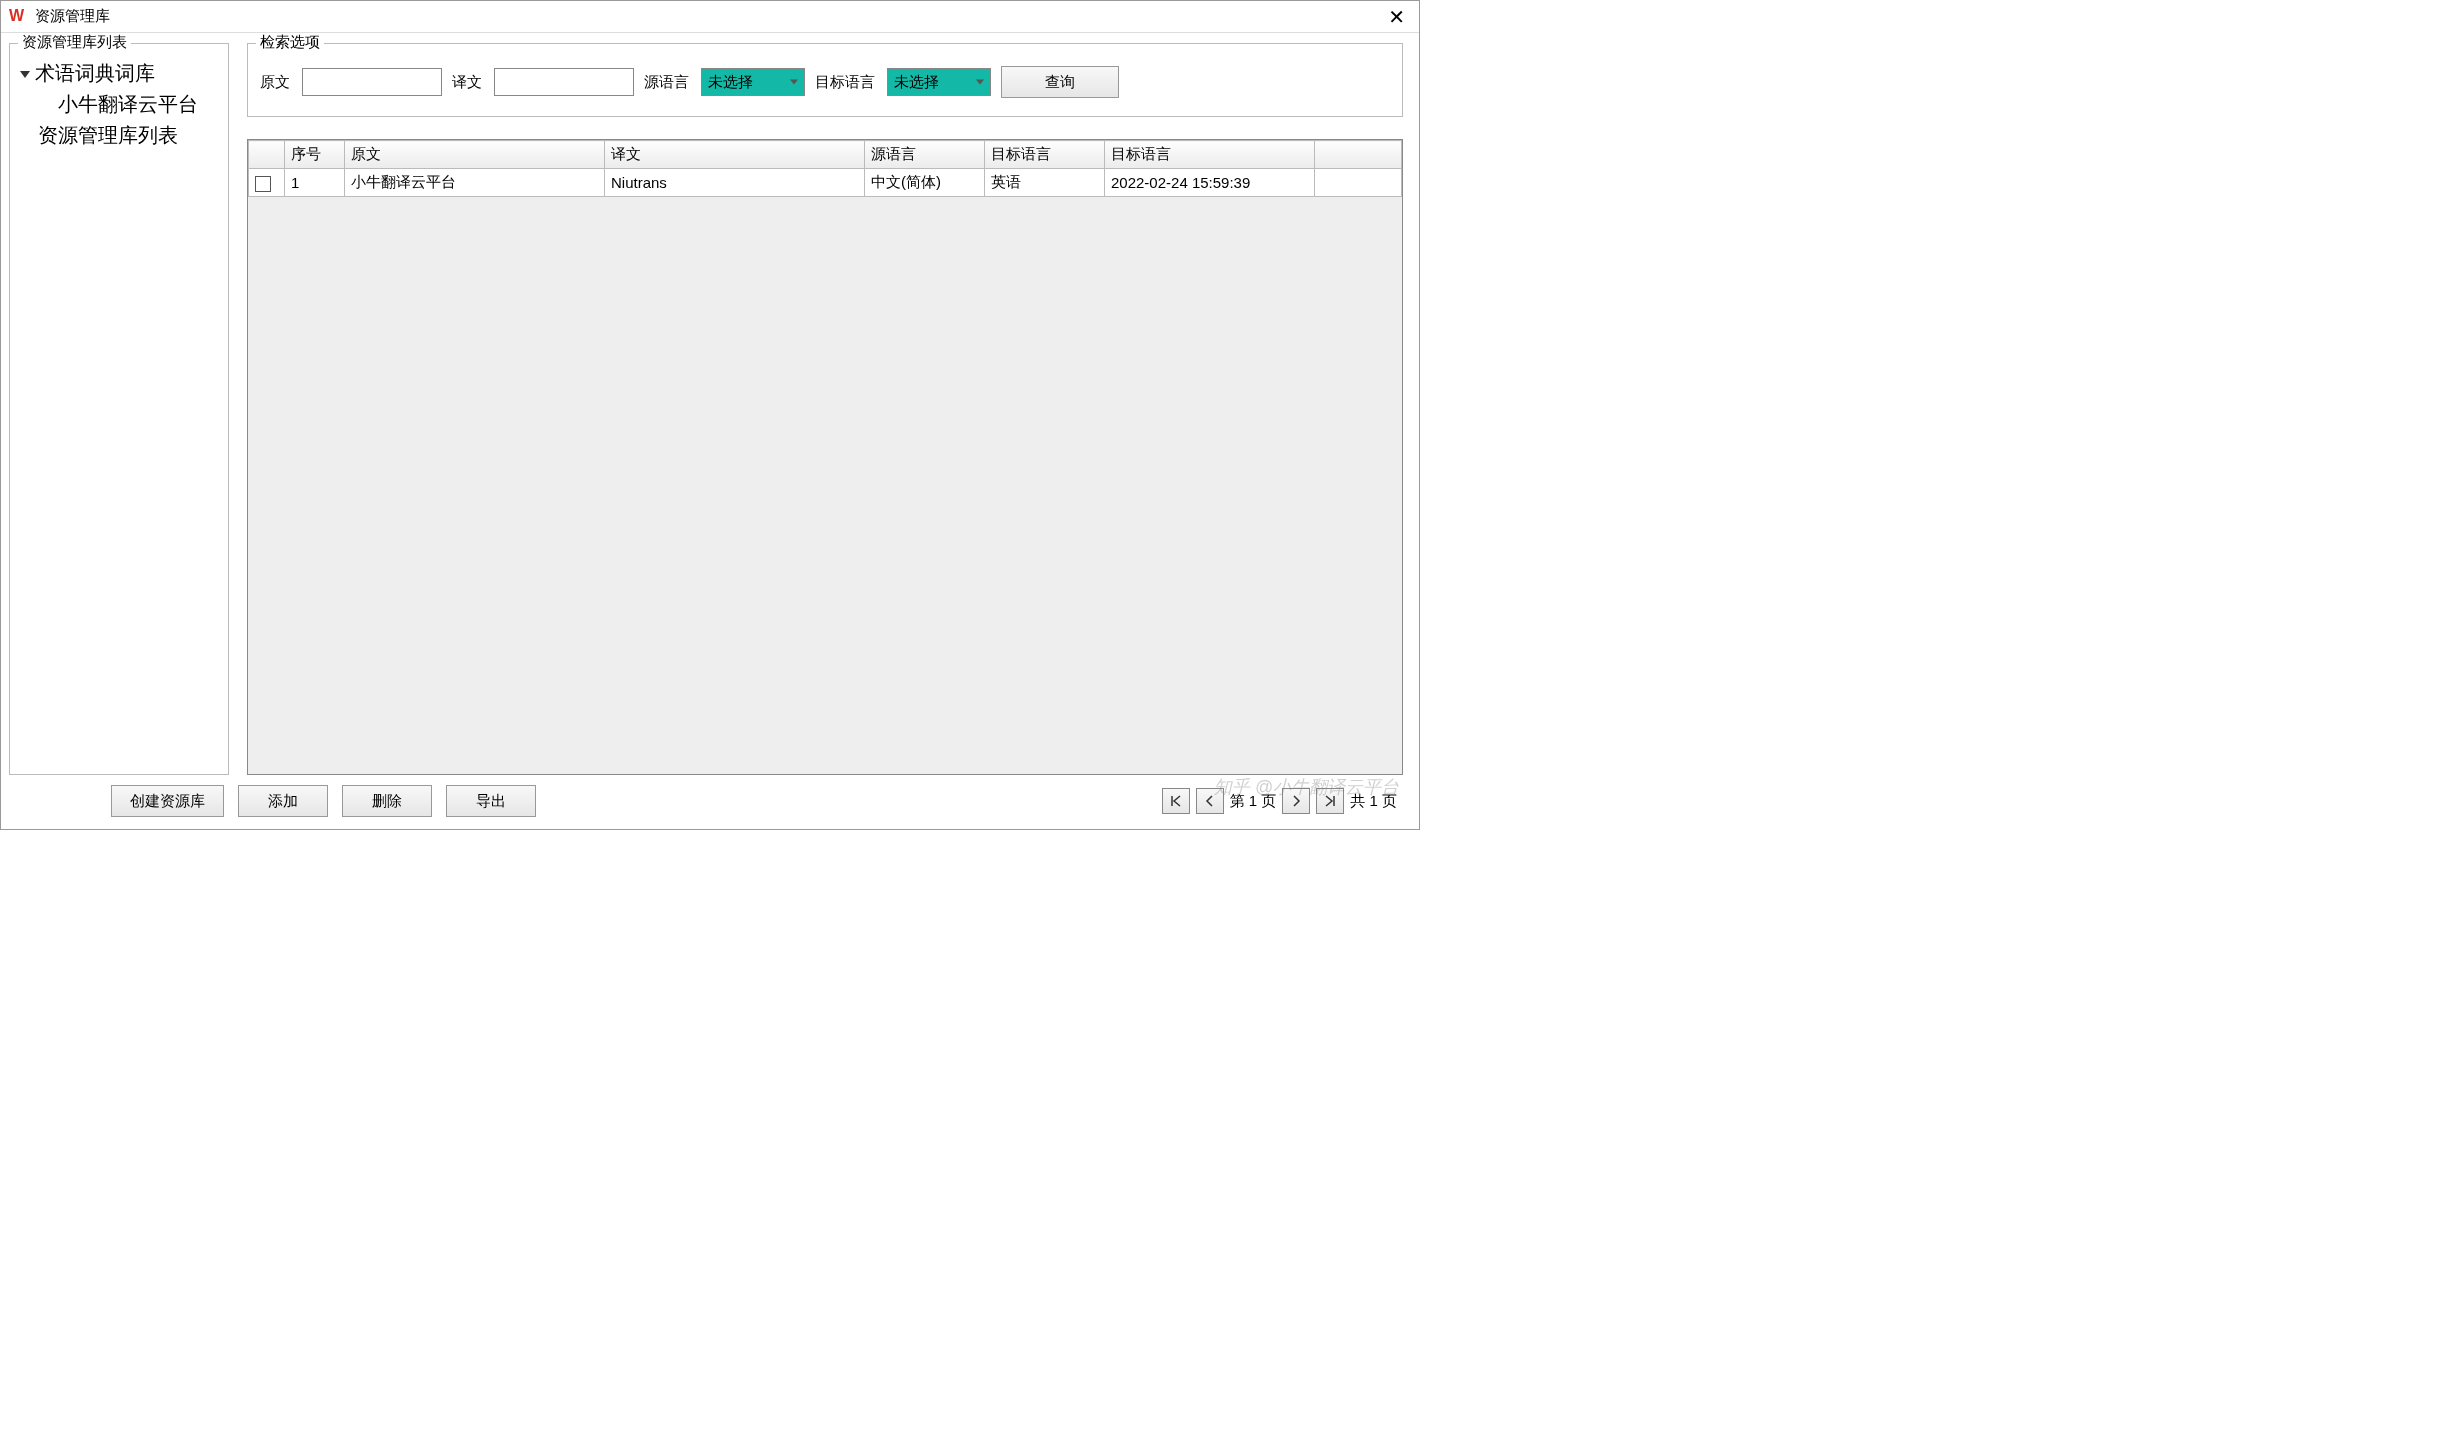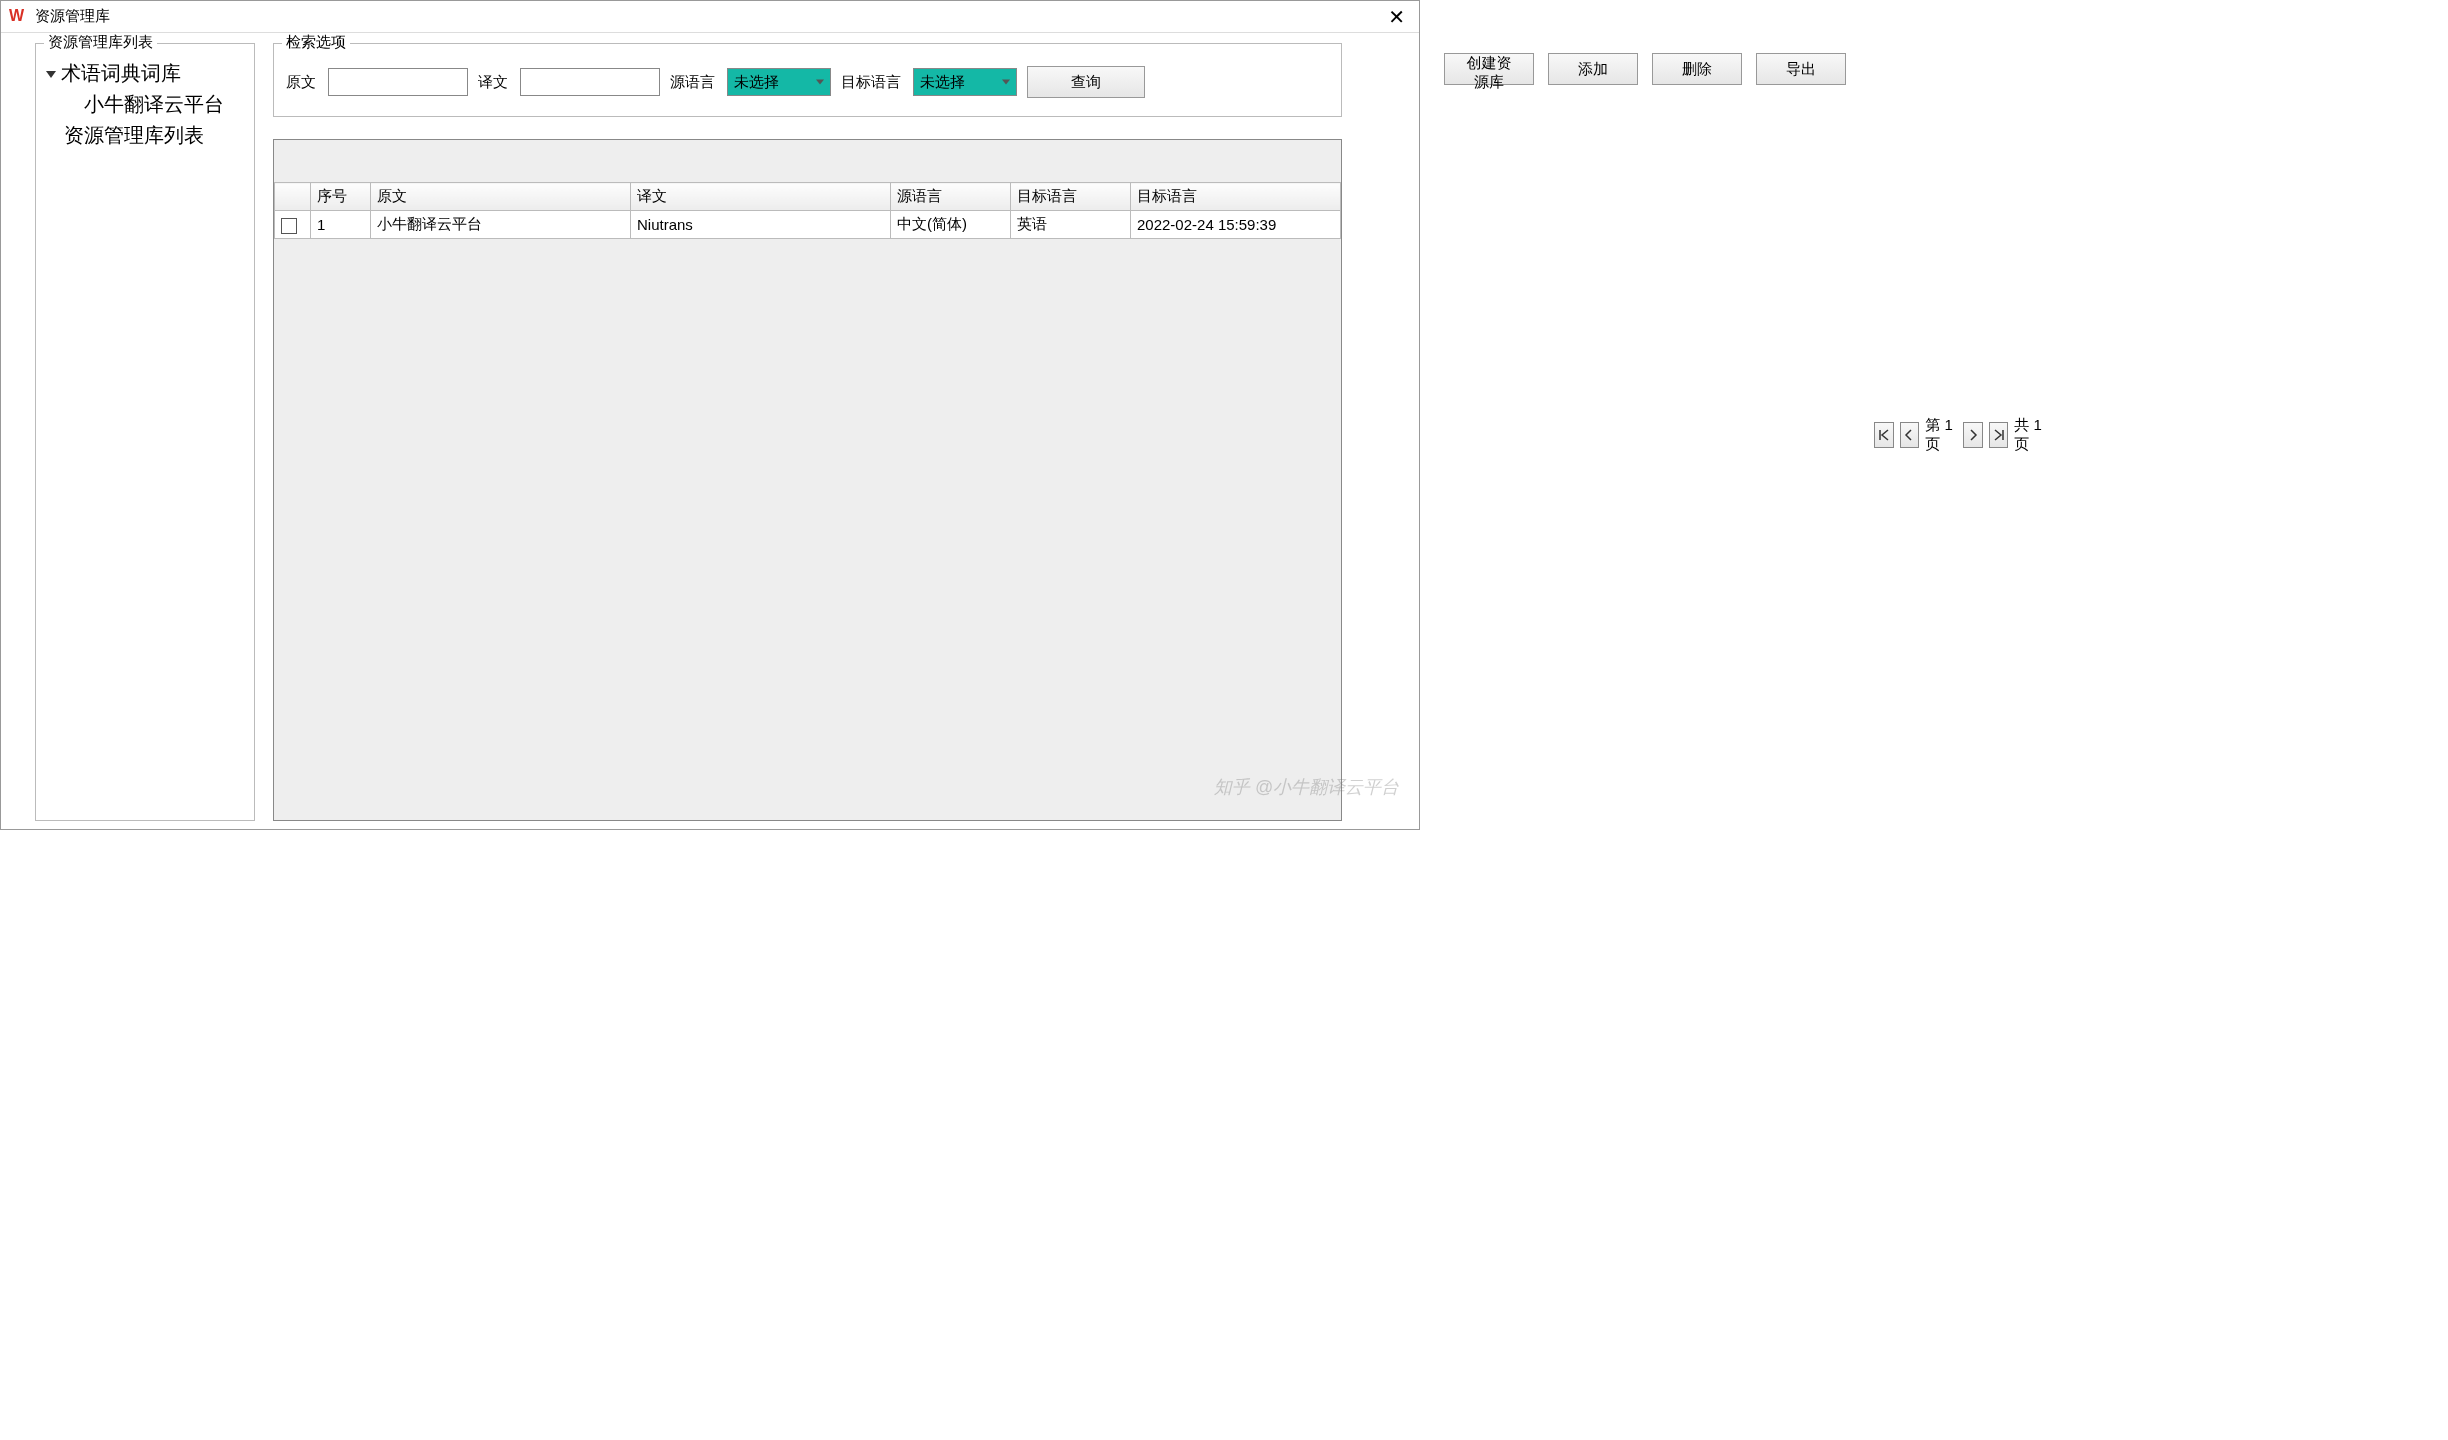--- a/index.html
+++ b/index.html
@@ -35,21 +35,22 @@
 .titlebar .spacer { flex: 1; }
 .titlebar .close-x {
   font-size: 20px;
   padding: 0 6px;
   cursor: pointer;
   font-family: Arial, sans-serif;
 }
 .body {
   flex: 1;
   display: flex;
-  padding: 10px 16px 8px 34px;
+  flex-direction: column;
+  padding: 10px 16px 8px 8px;
 }
 .upper {
   flex: 1;
   display: flex;
   gap: 18px;
   min-height: 0;
 }
 .sidebar-group, .search-group {
   position: relative;
   border: 1px solid #bbb;
@@ -132,21 +133,20 @@
   background: #eee;
   display: flex;
   flex-direction: column;
   min-height: 0;
 }
 table {
   border-collapse: collapse;
   width: 100%;
   background: #701a75;
   table-layout: fixed;
-  margin-top: 42px;
 }
 thead th {
   background: linear-gradient(#fdfdfd,#ececec);
   border: 1px solid #bbb;
   text-align: left;
   padding: 4px 6px;
   font-weight: normal;
   font-size: 15px;
   height: 28px;
 }

